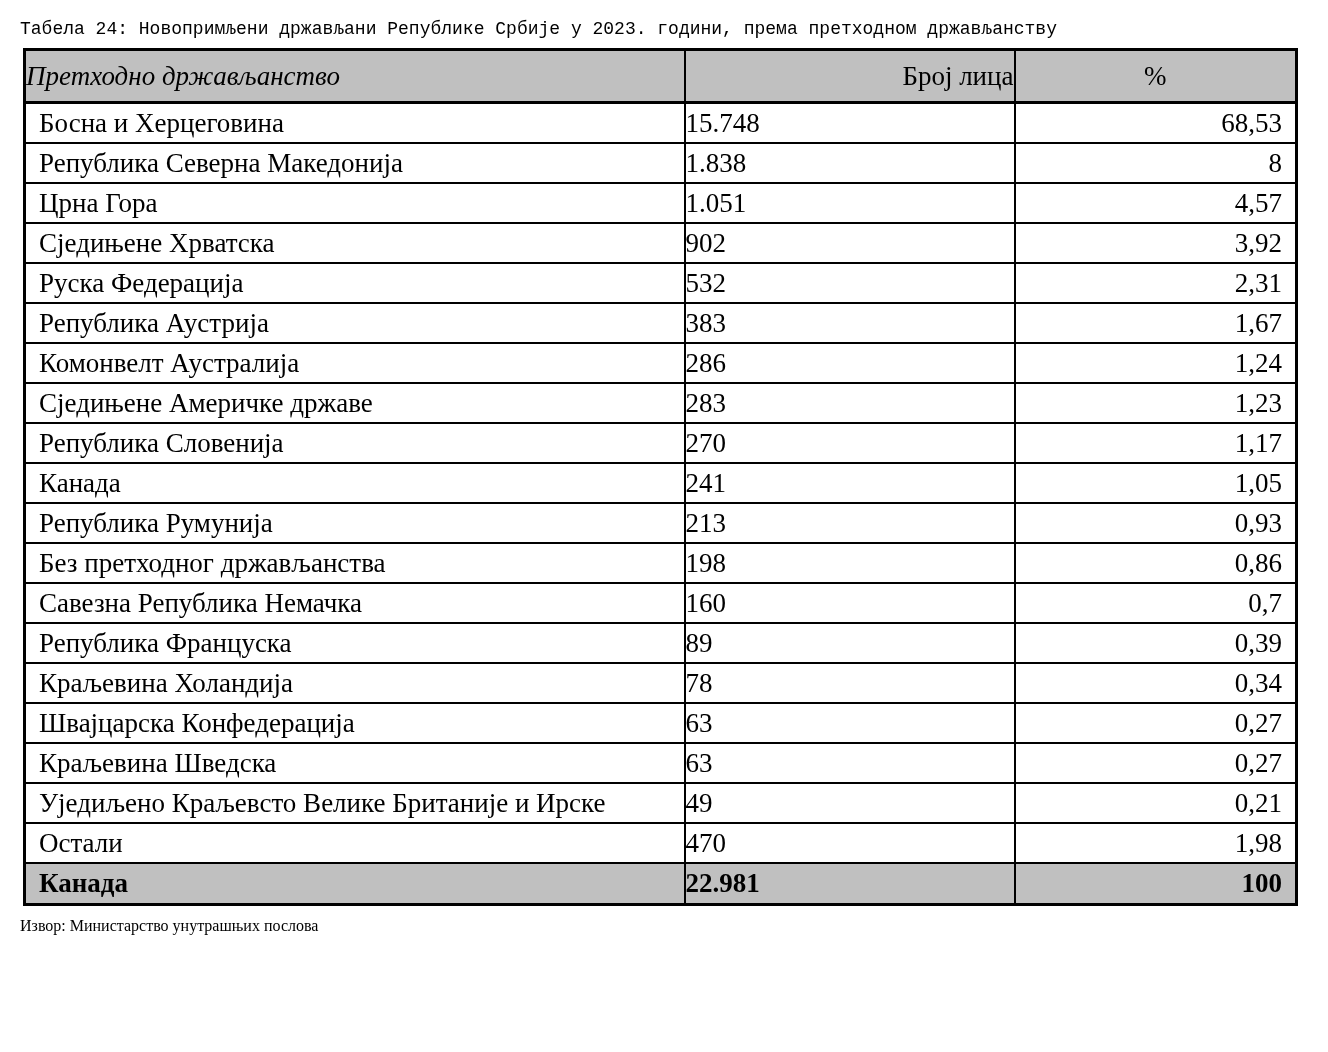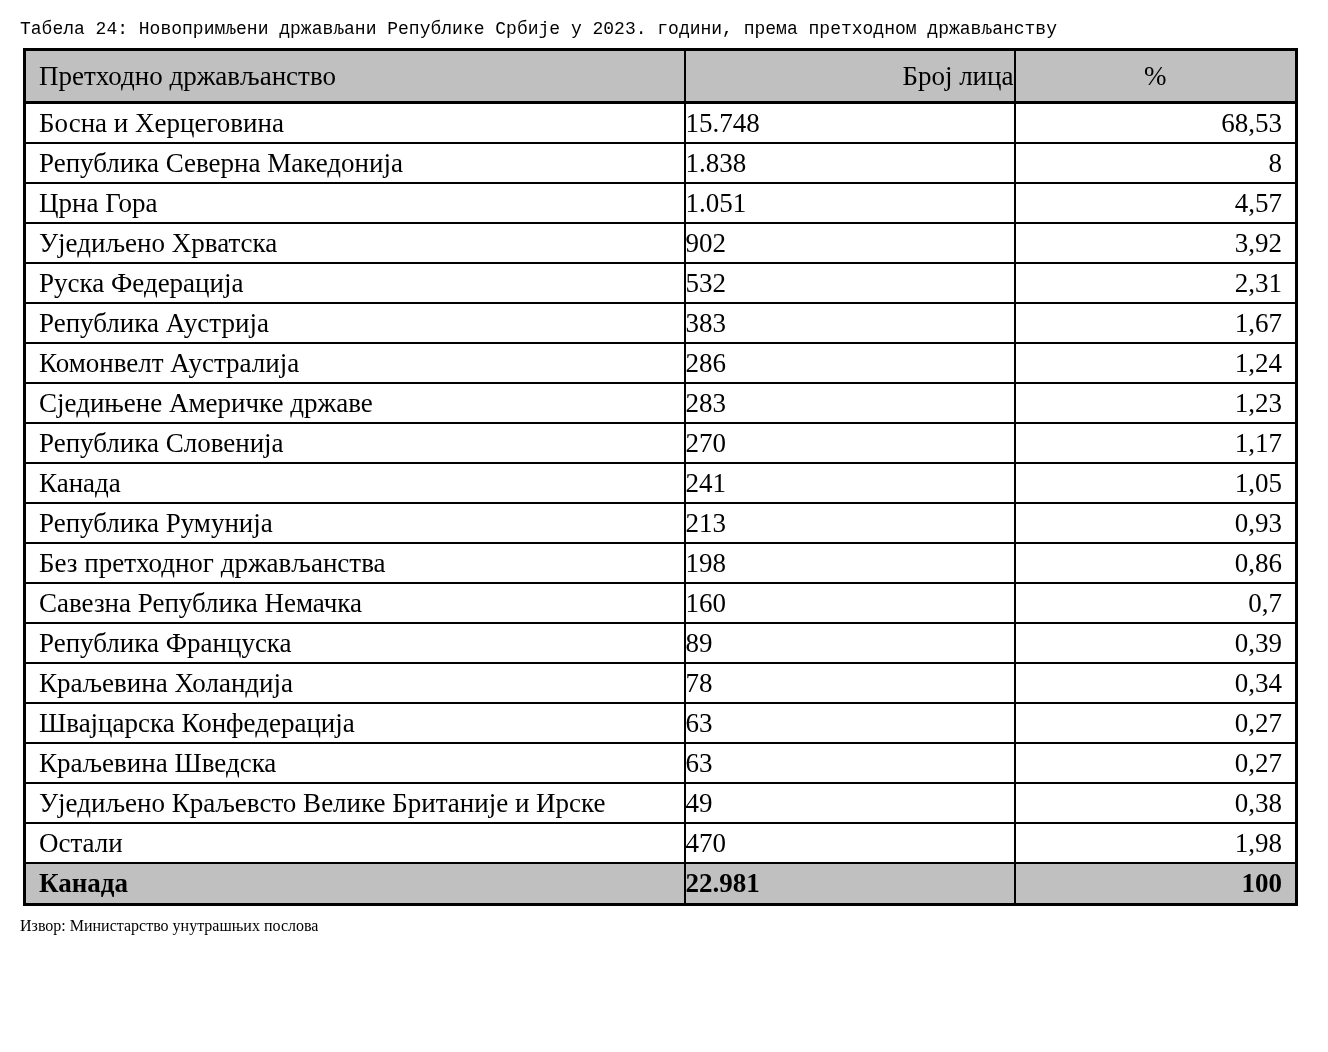--- a/index.html
+++ b/index.html
@@ -39,21 +39,21 @@
     font-size: 27px;
     overflow: hidden;
   }
   thead th {
     background: var(--header-bg, #c0c0c0);
     font-weight: normal;
     line-height: 50px;
     border-bottom: 3px solid var(--border-color, #000);
     padding: 0;
   }
-  thead th.col-country { text-align: left; padding-left: 13px; }
+  thead th.col-country { text-align: left; padding-left: 0; font-style: italic; }
   thead th.col-count   { text-align: right; }
   thead th.col-percent { text-align: center; }
   tbody td {
     line-height: 38px;
     vertical-align: middle;
     background: #ffffff;
     padding: 0;
   }
   td.col-country { text-align: left;  padding-left: 13px; padding-right: 12px; margin-left: 29px; }
   td.col-count   { text-align: left; padding-right: 17px; }
@@ -99,21 +99,21 @@
           <td class="col-country">Република Северна Македонија</td>
           <td class="col-count">1.838</td>
           <td class="col-percent">8</td>
         </tr>
         <tr>
           <td class="col-country">Црна Гора</td>
           <td class="col-count">1.051</td>
           <td class="col-percent">4,57</td>
         </tr>
         <tr>
-          <td class="col-country">Уједиљено Хрватска</td>
+          <td class="col-country">Сједињене Хрватска</td>
           <td class="col-count">902</td>
           <td class="col-percent">3,92</td>
         </tr>
         <tr>
           <td class="col-country">Руска Федерација</td>
           <td class="col-count">532</td>
           <td class="col-percent">2,31</td>
         </tr>
         <tr>
           <td class="col-country">Република Аустрија</td>
@@ -171,21 +171,21 @@
           <td class="col-percent">0,27</td>
         </tr>
         <tr>
           <td class="col-country">Краљевина Шведска</td>
           <td class="col-count">63</td>
           <td class="col-percent">0,27</td>
         </tr>
         <tr>
           <td class="col-country">Уједиљено Краљевсто Велике Британије и Ирске</td>
           <td class="col-count">49</td>
-          <td class="col-percent">0,38</td>
+          <td class="col-percent">0,21</td>
         </tr>
         <tr>
           <td class="col-country">Остали</td>
           <td class="col-count">470</td>
           <td class="col-percent">1,98</td>
         </tr>
       </tbody>
     <tfoot>
       <tr>
         <td class="col-country">Канада</td>

